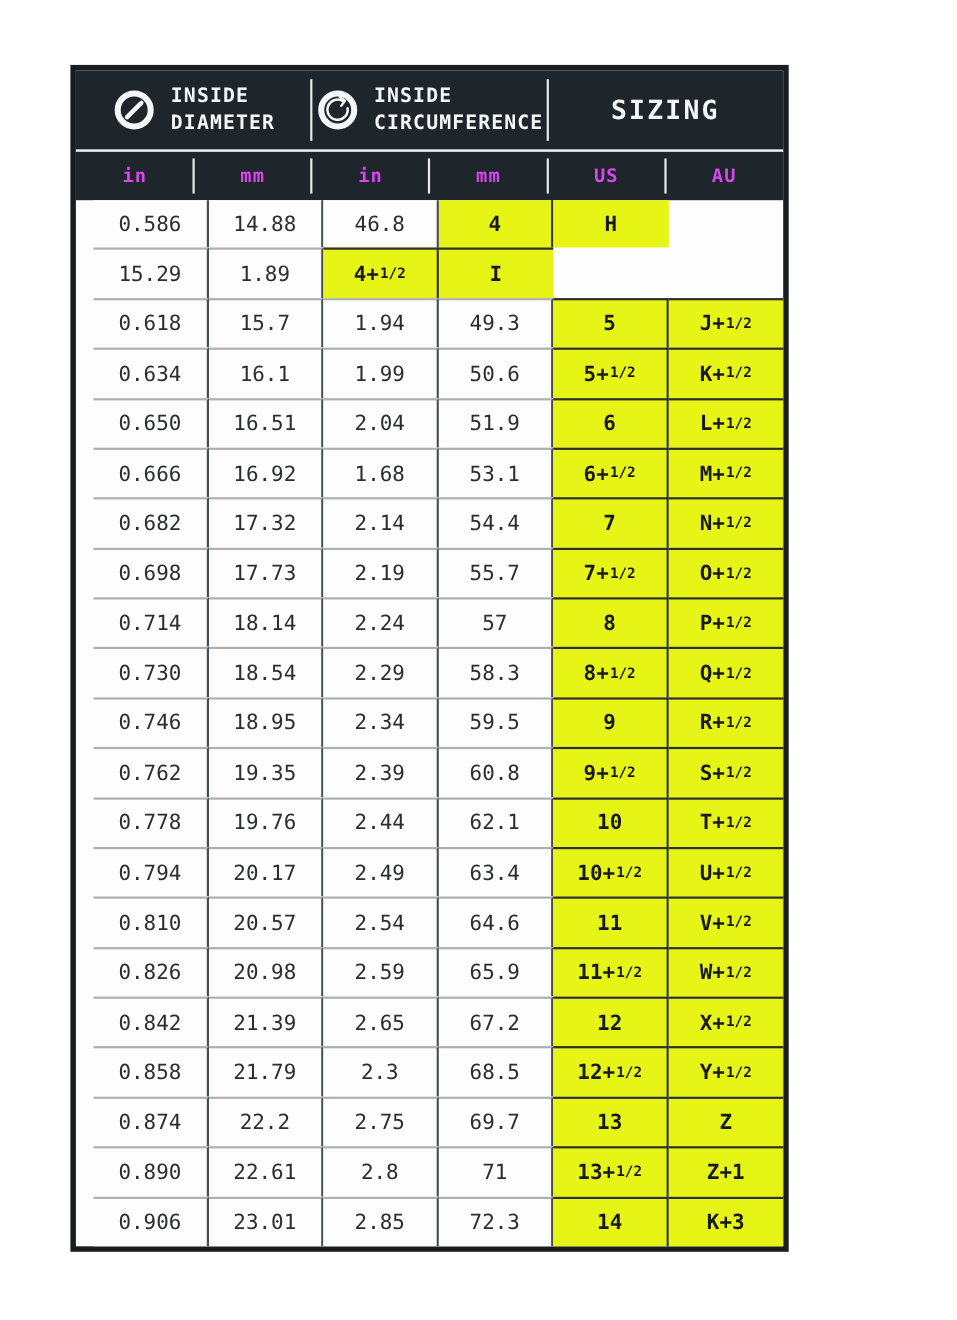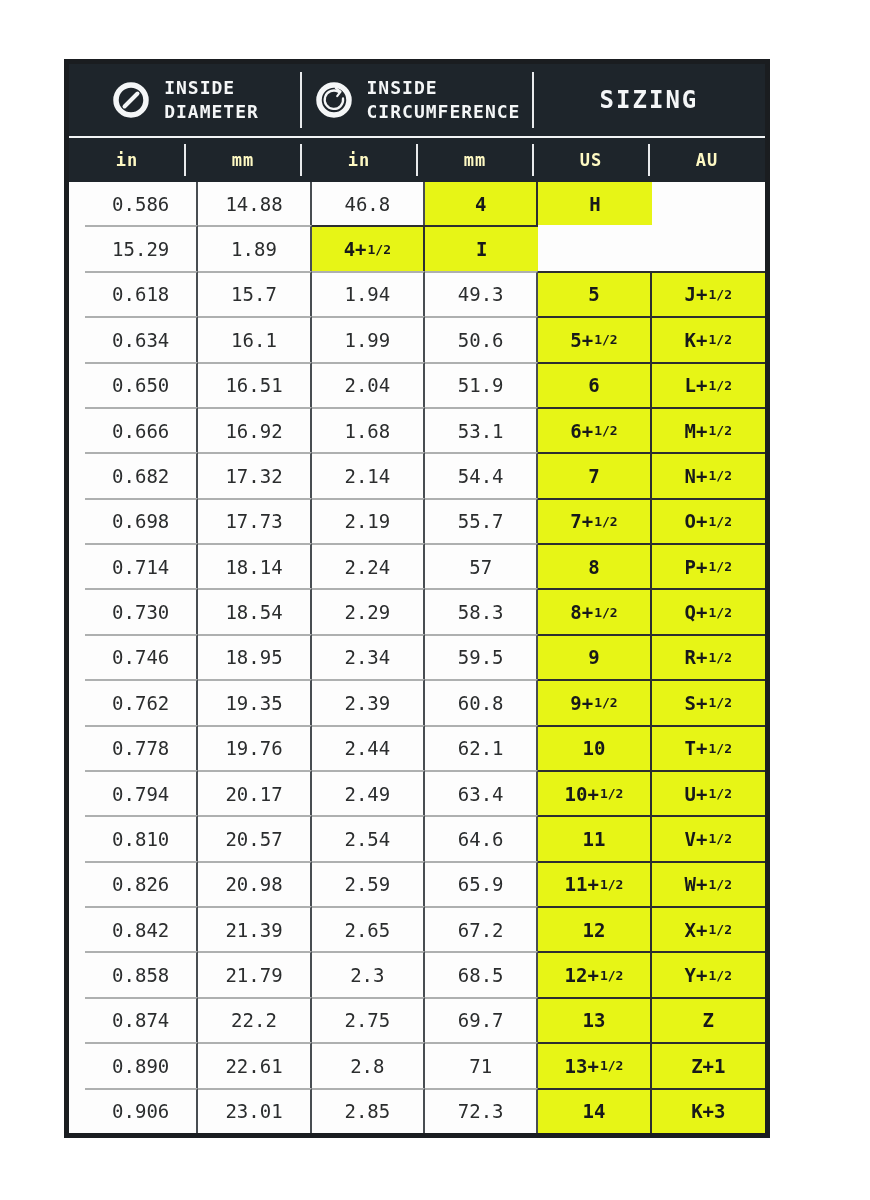--- a/index.html
+++ b/index.html
@@ -4,37 +4,37 @@
 <style>
   * { margin:0; padding:0; box-sizing:border-box; }
   html,body { background:#ffffff; }
   body {
     width:870px; height:1200px;
     font-family:"DejaVu Sans Mono","Liberation Mono",monospace;
     position:relative;
   }
   .sheet { position:absolute; left:0; top:0; width:870px; height:1200px; background:#ffffff; }
   .size-table {
-    position:absolute; left:64px; top:59px; width:706px; height:1079px;
+    position:absolute; left:64px; top:59px; width:653px; height:1079px;
     border:5px solid #1a1d20; display:flex; flex-direction:column; background:#fdfdfd;
   }
   
   .thead-title { height:72px; background:#1e252b; display:flex; align-items:stretch; flex:0 0 auto; }
   .hgroup { width:33.3333%; display:flex; align-items:center; justify-content:center; position:relative; color:#f4f6f7; }
   .hgroup + .hgroup::before {
     content:""; position:absolute; left:-1px; top:11%; height:78%; width:2px; background:#e8eaec;
   }
   .hicon { width:40px; height:40px; margin-right:13px; flex:0 0 auto; display:block; }
   .hlabel { font-weight:bold; font-size:18px; letter-spacing:1px; line-height:1.35; text-align:left; }
   .hlabel-single { font-weight:bold; font-size:24px; letter-spacing:2px; }
   .title-divider { height:2px; background:#f2f4f5; flex:0 0 auto; }
   .thead-cols { height:44px; background:#1e252b; display:flex; flex:0 0 auto; }
   .col-head {
     width:16.6667%; display:flex; align-items:center; justify-content:center;
-    color:#fef9c3; font-weight:bold; font-size:17px; position:relative; letter-spacing:1px;
+    color:#d946ef; font-weight:bold; font-size:17px; position:relative; letter-spacing:1px;
   }
   .col-head + .col-head::before {
     content:""; position:absolute; left:-1px; top:14%; height:72%; width:2px; background:#e8eaec;
   }
   
   .tbody { flex:1 1 auto; display:flex; flex-direction:column; }
   .trow { flex:1 1 auto; display:flex;margin-left:16px; }
   .cell {
     width:16.6667%; display:flex; align-items:center; justify-content:center;
     font-size:19px; color:#2b2d2e; background:#fdfdfd;

